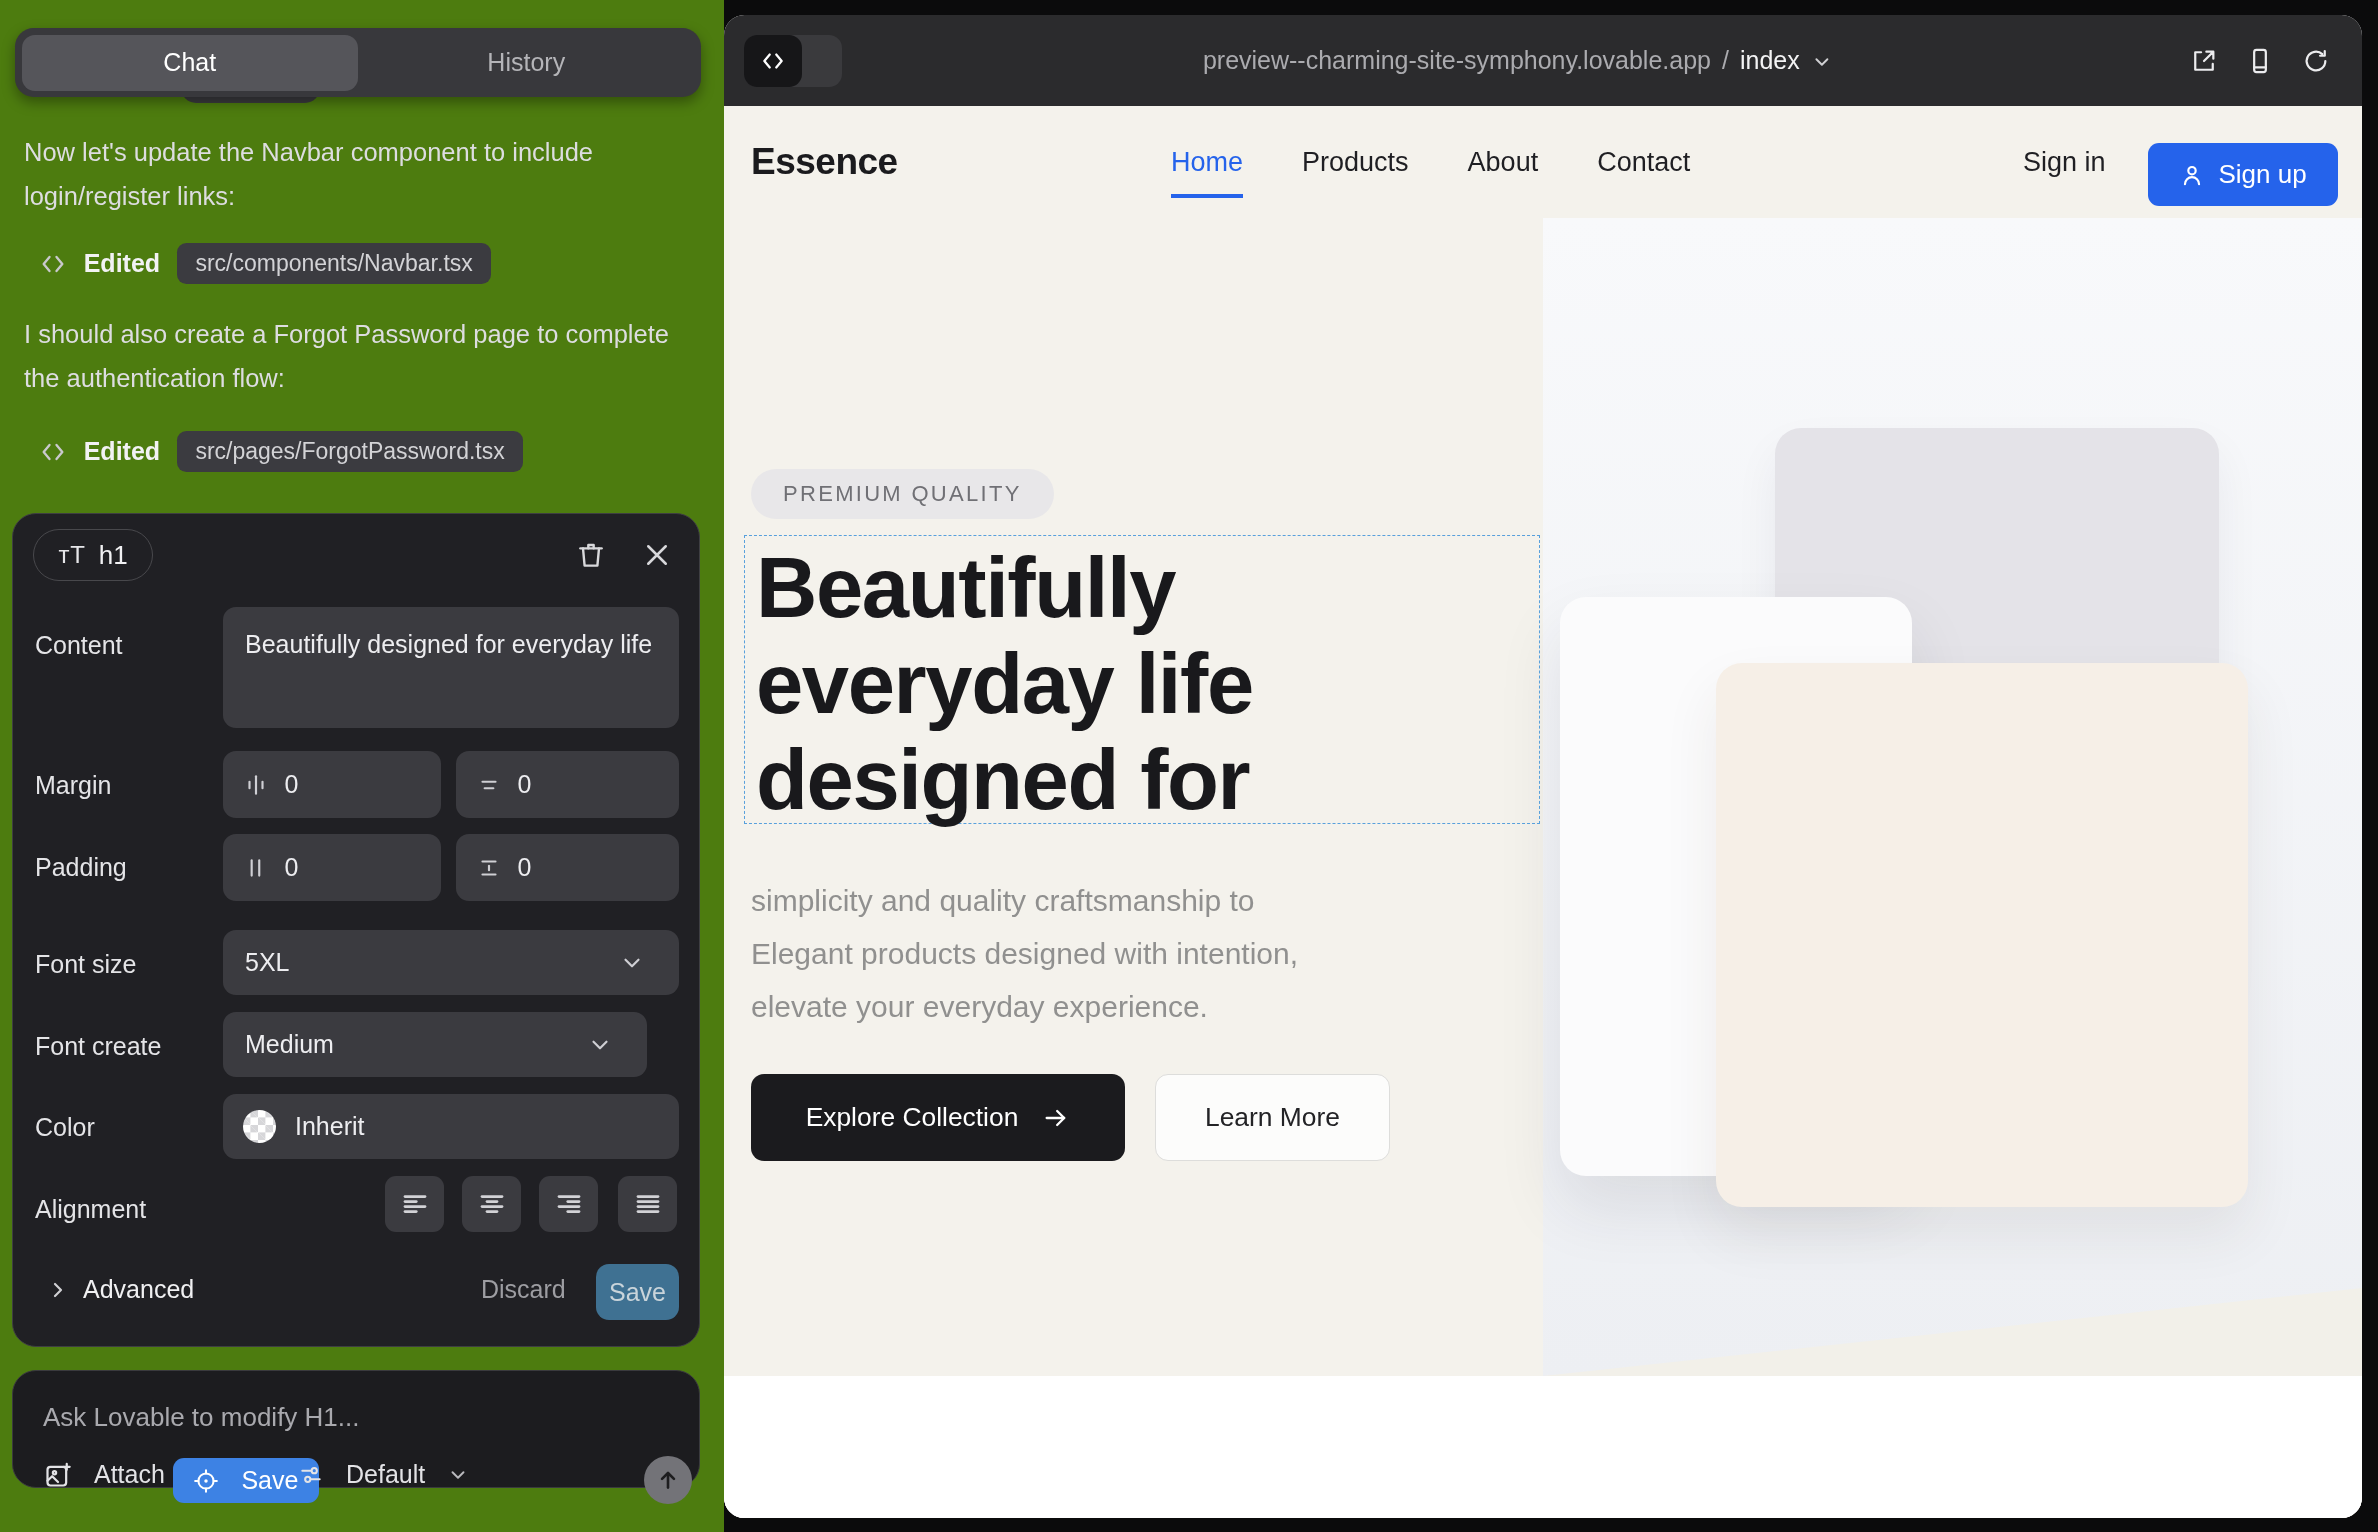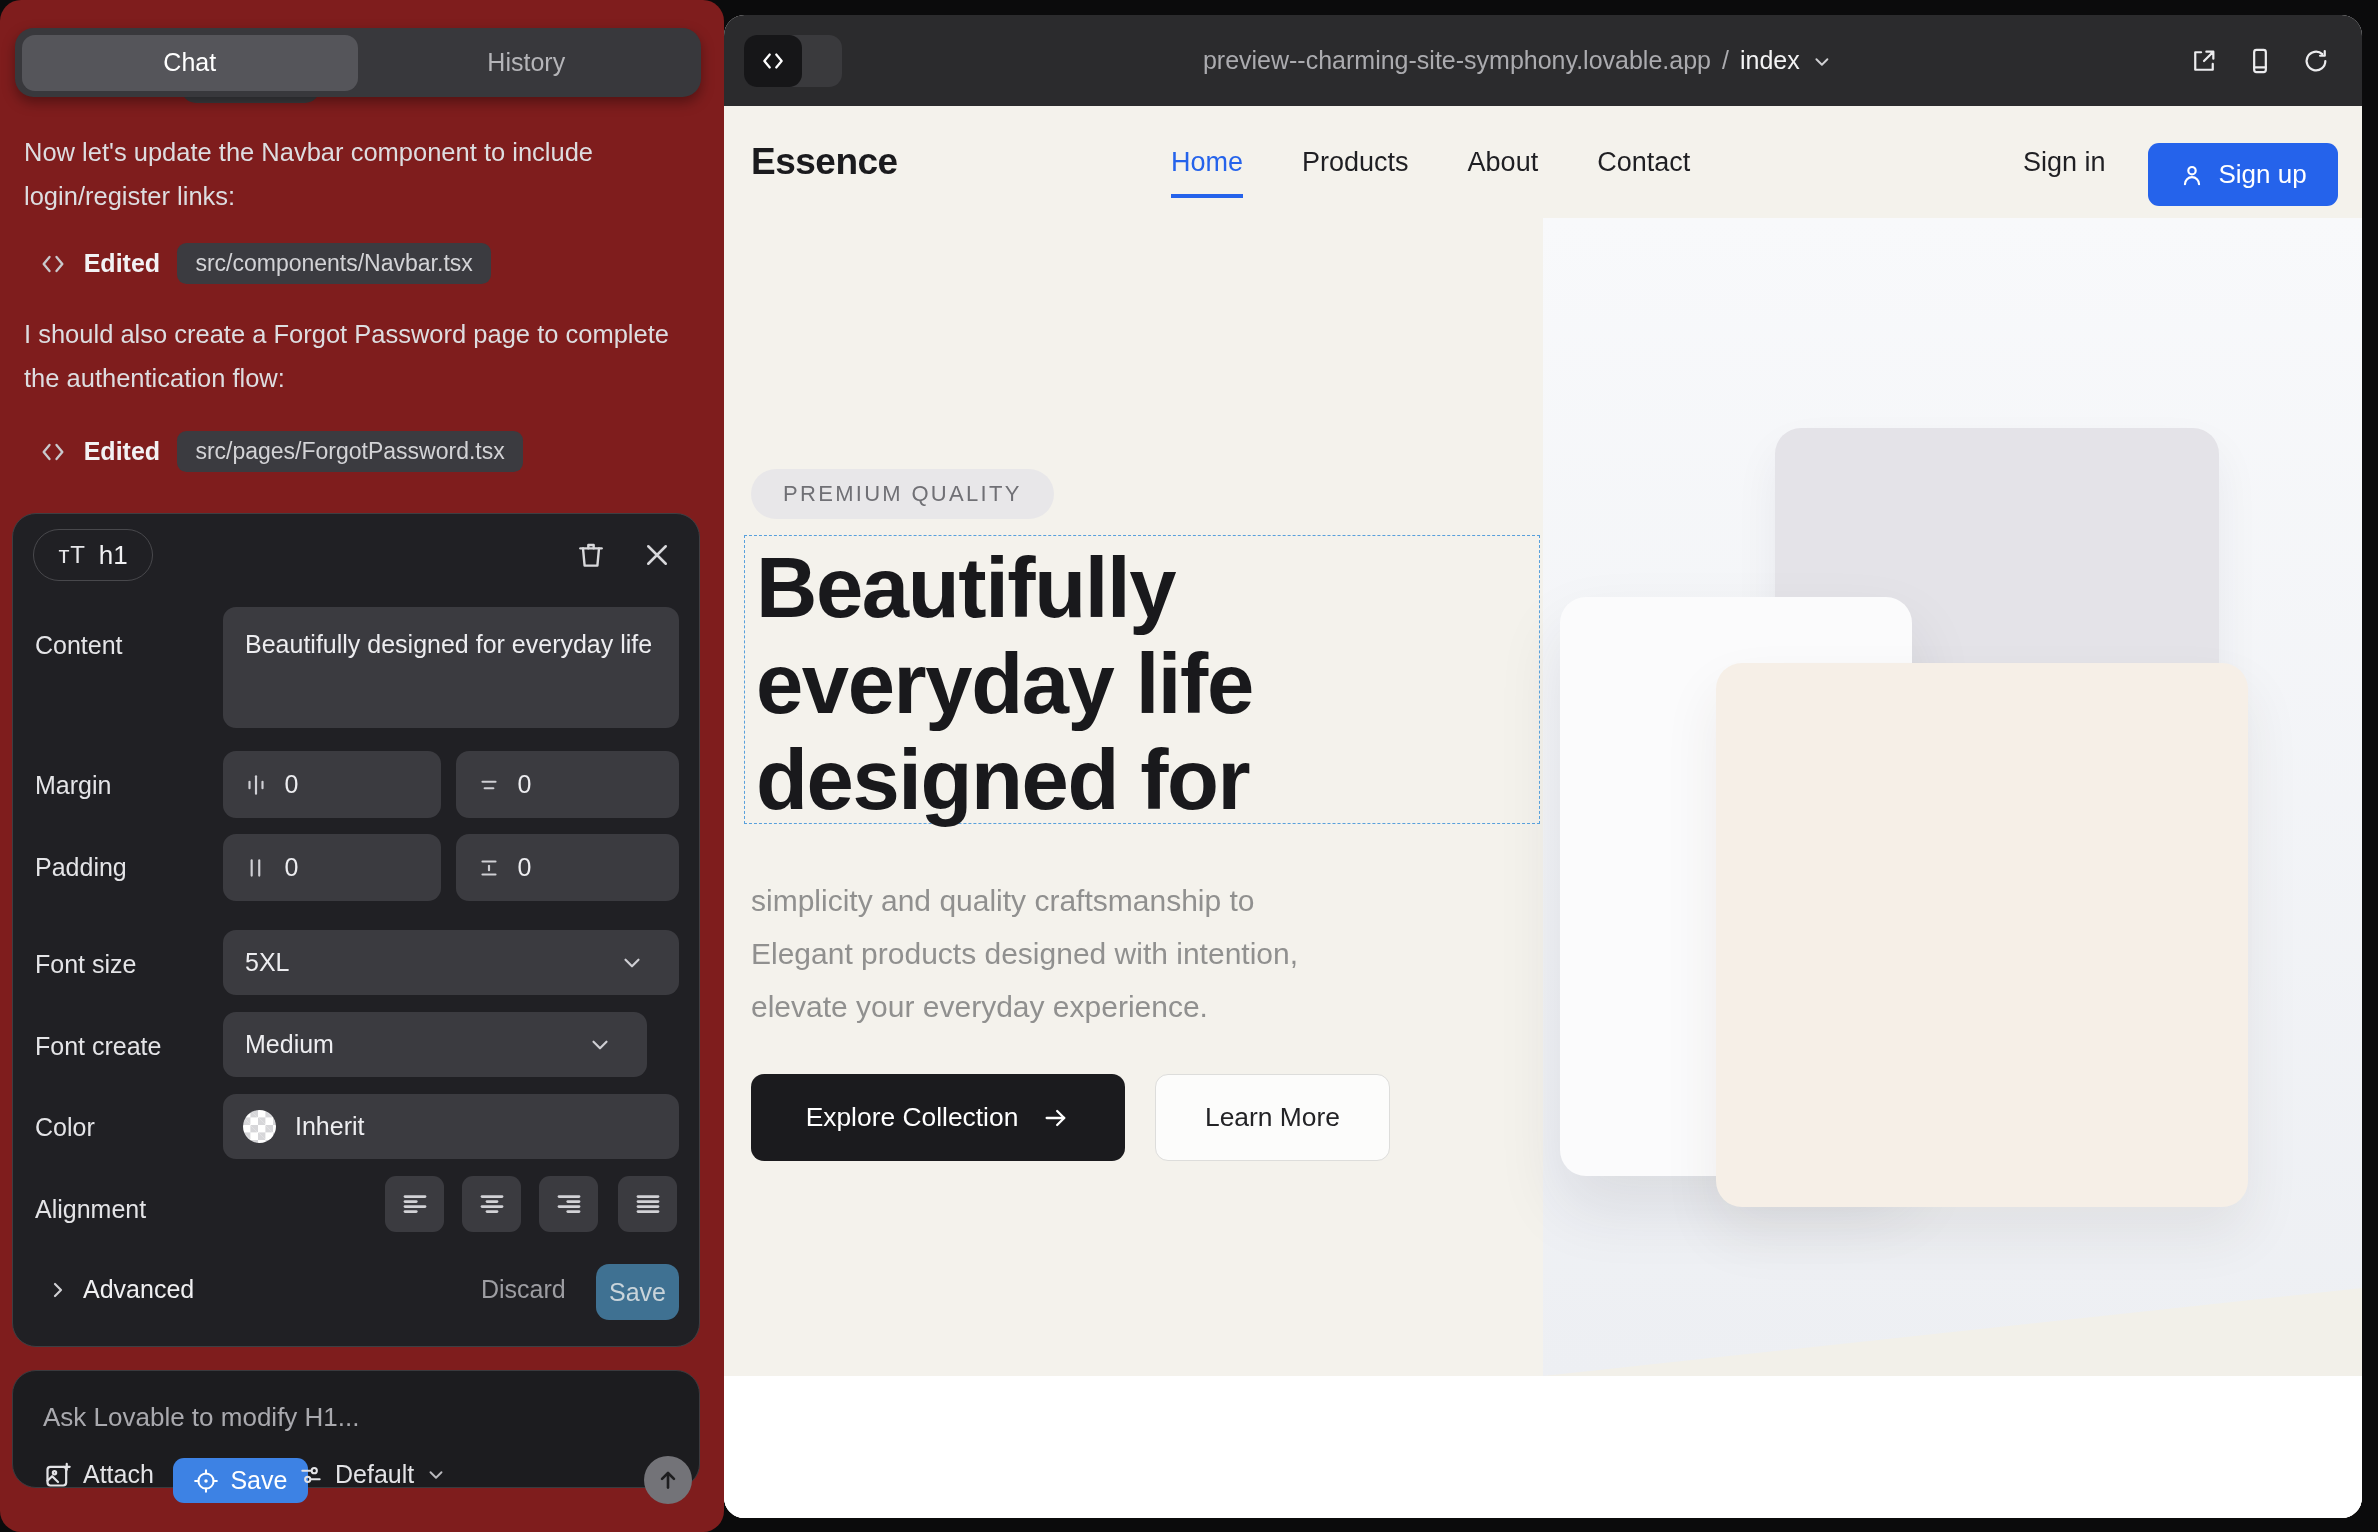--- a/index.html
+++ b/index.html
@@ -1,21 +1,21 @@
 <!DOCTYPE html>
 <html style="font-size:15px"><head>
 <meta charset="utf-8">
 <style>
   * { margin:0; padding:0; box-sizing:border-box; }
   html,body { width:2378px; height:1532px; background:#0b0b0c; overflow:hidden;
               font-family:"Liberation Sans", sans-serif; }
   .stage { position:relative; width:2378px; height:1532px; }
 
   
-  .left { position:absolute; left:0; top:0; width:724px; height:1532px; background:#7f1d1d;border-radius:21px; }
+  .left { position:absolute; left:0; top:0; width:724px; height:1532px; background:#4d7c0f; }
 
   .tabs { position:absolute; left:15px; top:28px; width:686px; height:69px;
           background:#38383c; border-radius:18.6px; display:flex; padding:6.5px; z-index:3;
           box-shadow:0 5.6px 13px rgba(0,0,0,.35); }
   .tab { flex:1; display:flex; align-items:center; justify-content:center;
          font-size:25px; color:#b4b4b8; border-radius:13px; cursor:pointer; }
   .tab.active { background:#55555a; color:#ffffff; }
   .peek-chip { position:absolute; left:181px; top:70px; width:139px; height:33px;
                background:#3a3a3e; border-radius:0 0 15px 15px; z-index:2;
                display:flex; align-items:flex-end; justify-content:center; gap:7.4px; padding-bottom:7.4px; }
@@ -65,21 +65,21 @@
           color:#c9d4da; font-size:25px; border:none; border-radius:13px; cursor:pointer;
           font-family:"Liberation Sans",sans-serif; }
 
   
   .composer { position:absolute; left:12px; top:1370px; width:688px; height:118px;
               background:#1c1c1f; border:1.9px solid #3a3a3e; border-radius:24px; }
   .composer input { position:absolute; left:30px; top:26px; width:612px; height:41px;
               background:transparent; border:none; outline:none; font-size:26px;
               color:#e8e8ea; font-family:"Liberation Sans",sans-serif; }
   .composer input::placeholder { color:#a9a9ae; }
-  .tool { position:absolute; top:89px; display:flex; align-items:center; gap:11px;
+  .tool { position:absolute; top:89px; display:flex; align-items:center; gap:22px;
           color:#e3e3e6; font-size:25px; cursor:pointer; }
   .attach { left:31px; }
   .edit-pill { left:160px; top:87px; height:45px; padding:0 20.4px; background:#3d82e4;
                border-radius:11px; color:#ffffff; }
   .default-ctl { left:285px; }
   .default-ctl .chev { color:#b9b9bd; }
   .send { position:absolute; left:631px; top:85px; width:48px; height:48px; border-radius:50%;
           background:#737378; color:#1d1d1f; display:flex; align-items:center; justify-content:center;
           cursor:pointer; }
 

